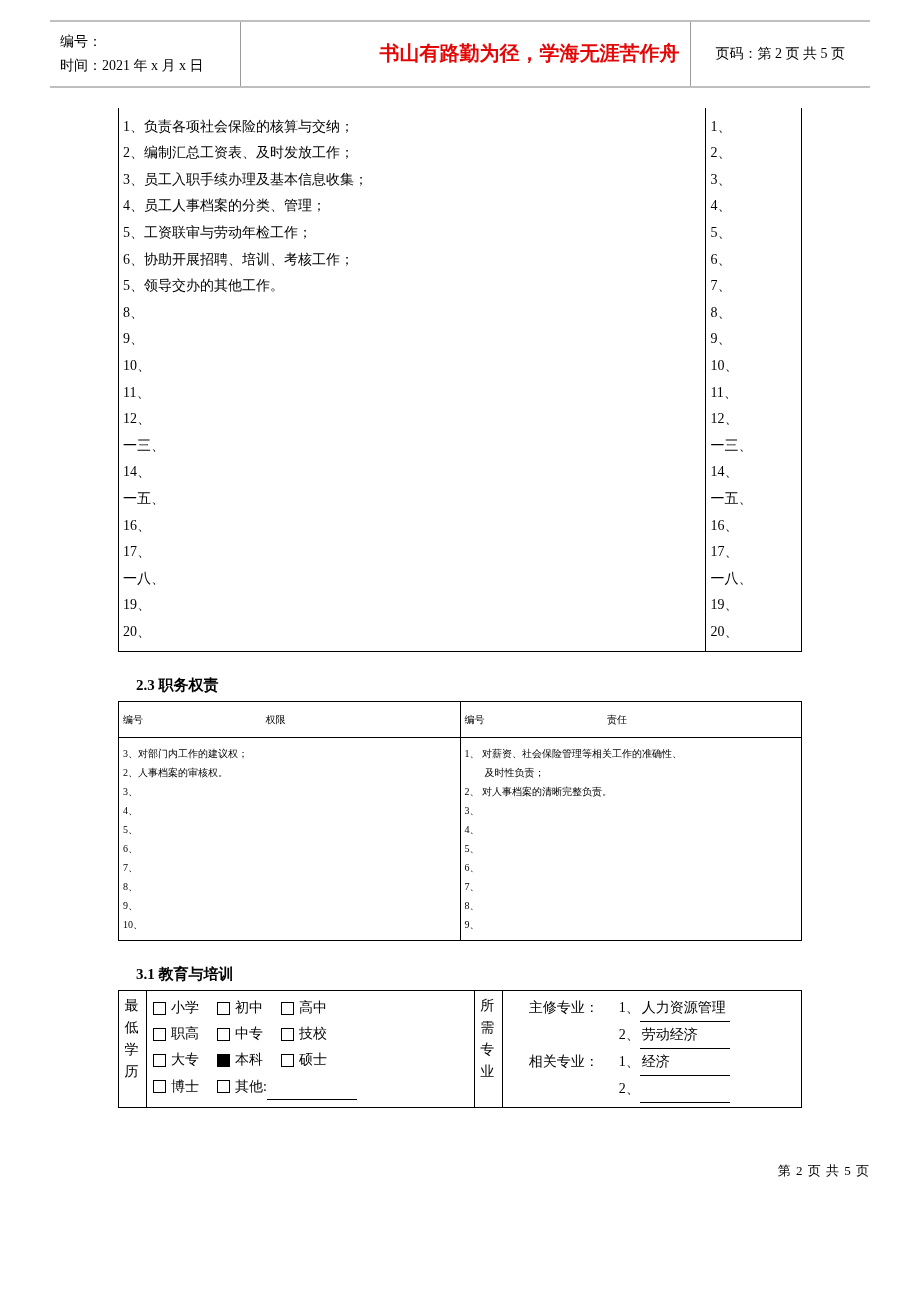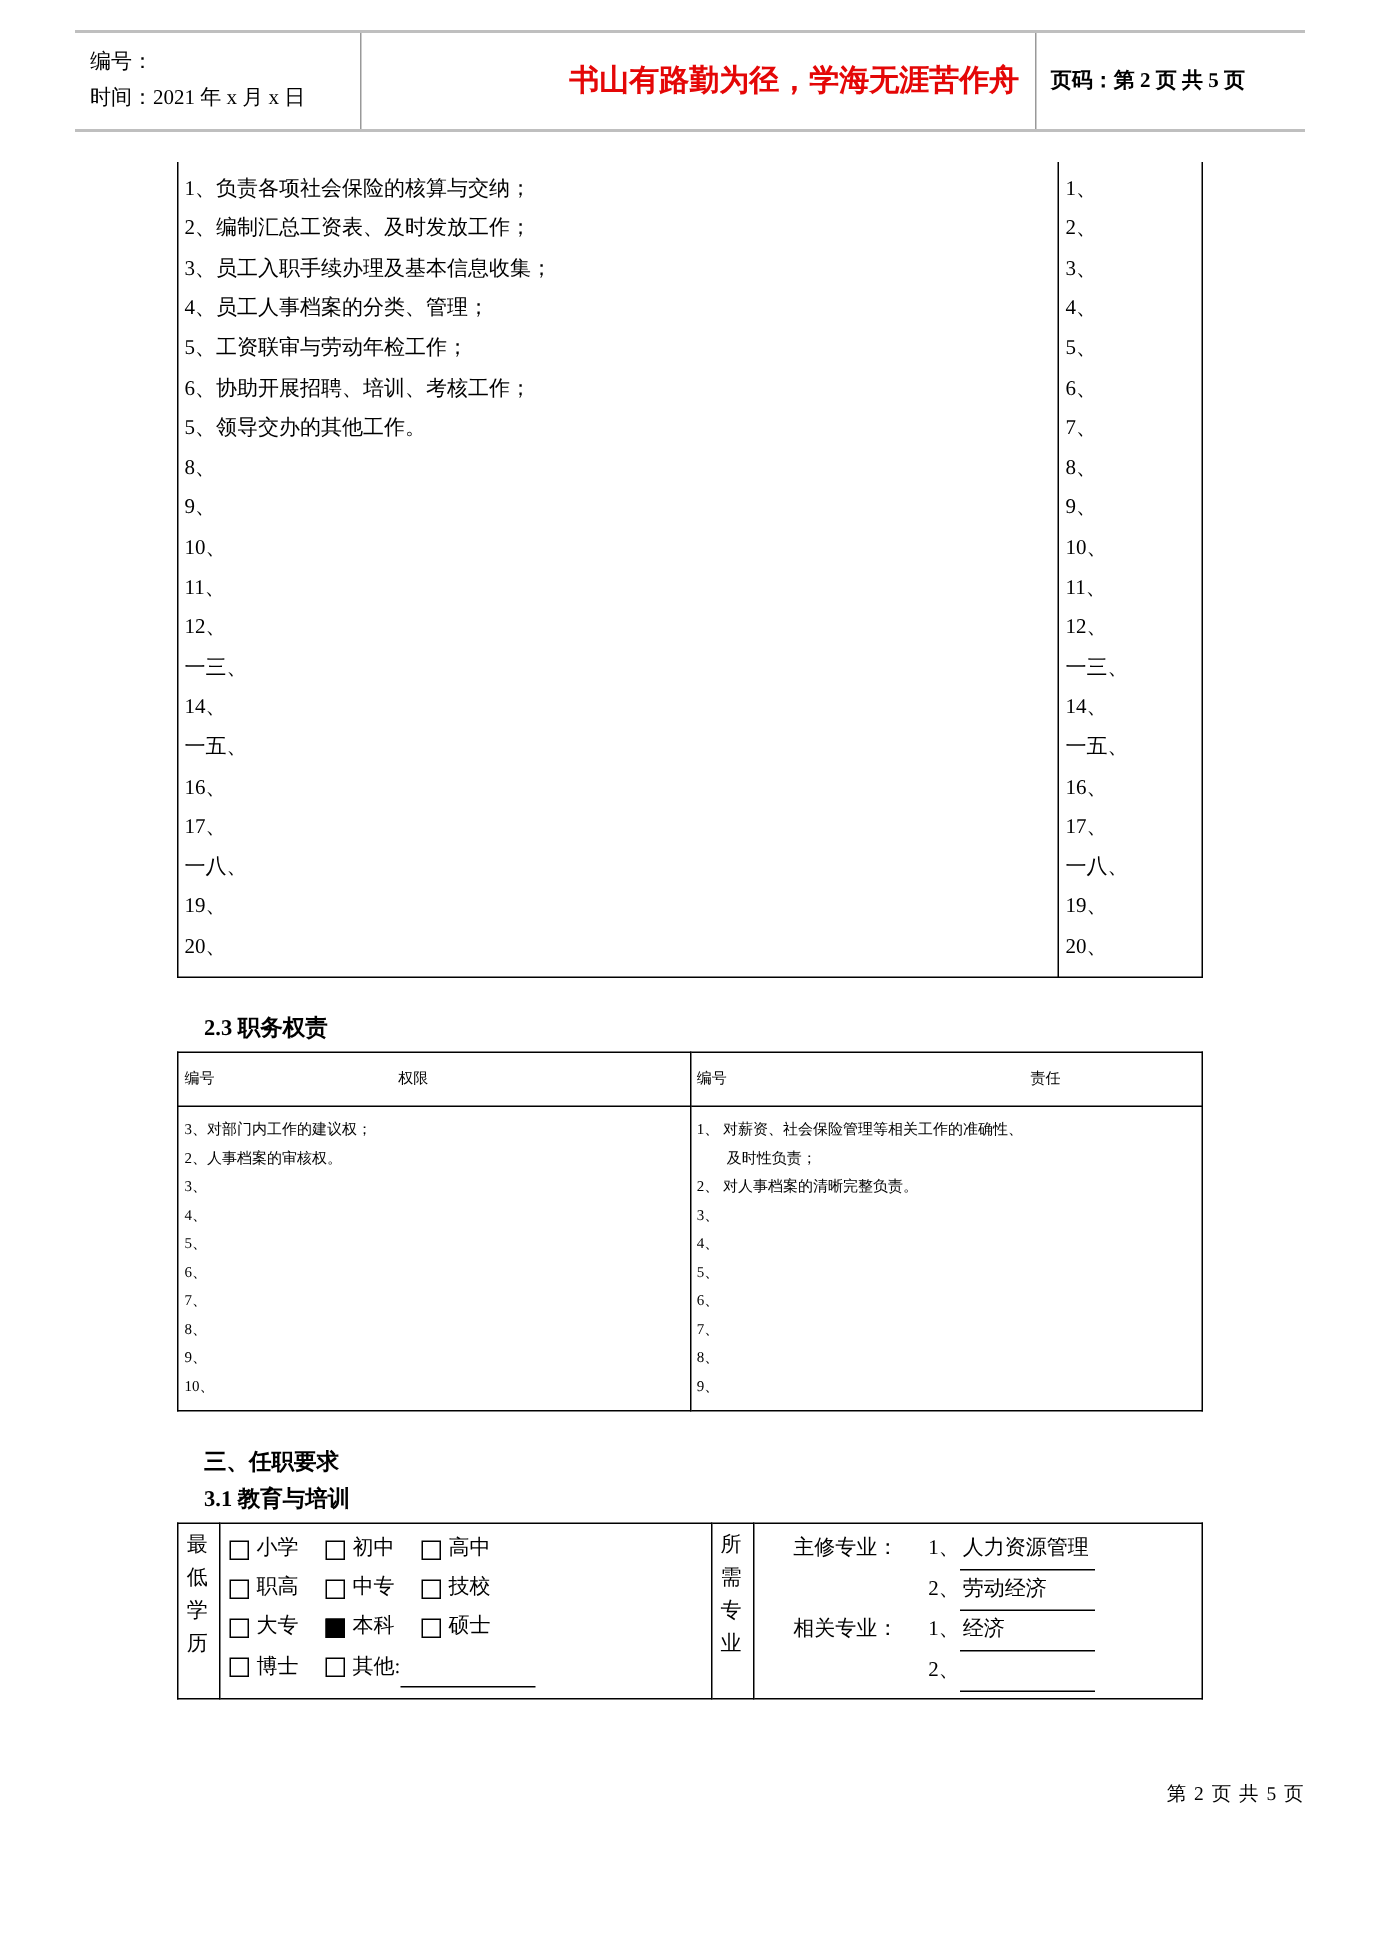--- a/index.html
+++ b/index.html
@@ -21,21 +21,21 @@
     .header-table td {
       border-left: 1px solid #999;
       border-right: 1px solid #999;
       padding: 8px 10px;
       vertical-align: middle;
     }
     .header-table td:first-child { border-left: none; }
     .header-table td:last-child { border-right: none; }
     .header-id { width: 190px; font-size: 14px; line-height: 1.7; }
     .header-title { text-align: right; color: #e40707; font-size: 20px; font-weight: bold; font-family: "SimSun", serif; }
-    .header-page { width: 180px; font-size: 14px; text-align: left; padding-left: 14px; font-weight: bold; }
+    .header-page { width: 180px; font-size: 14px; text-align: center; padding-left: 14px; }
 
     .content { padding: 0 68px 0 68px; }
 
     .dual-table {
       width: 100%;
       border-collapse: collapse;
       margin-bottom: 24px;
     }
     .dual-table td {
       border: 1px solid #000;
@@ -190,21 +190,21 @@
 
   <table class="auth-table">
     <tbody>
         <tr class="hdr-row">
       <td class="half" colspan="1">
         <span style="display:inline-block;width:60px;">编号</span>
         <span style="display:inline-block;width:180px;text-align:center;">权限</span>
       </td>
       <td class="half" colspan="1">
         <span style="display:inline-block;width:60px;">编号</span>
-        <span style="display:inline-block;width:180px;text-align:right;">责任</span>
+        <span style="display:inline-block;width:180px;text-align:center;">责任</span>
       </td>
     </tr>
     <tr>
       <td class="half">
         <div>3、对部门内工作的建议权；</div>
         <div>2、人事档案的审核权。</div>
         <div>3、</div>
         <div>4、</div>
         <div>5、</div>
         <div>6、</div>
@@ -222,21 +222,20 @@
         <div>5、</div>
         <div>6、</div>
         <div>7、</div>
         <div>8、</div>
         <div>9、</div>
       </td>
     </tr>
   </tbody>
     </table>
 
-  <div class="sec-heading main">三、任职要求</div>
   <div class="sec-heading">3.1  教育与培训</div>
 
   <table class="edu-table">
     <tbody>
         <tr>
       <td class="vlabel">
         <div style="text-orientation: upright; letter-spacing: 2px; margin: 0px auto;">
               <div>最</div>
               <div>低</div>
               <div>学</div>

